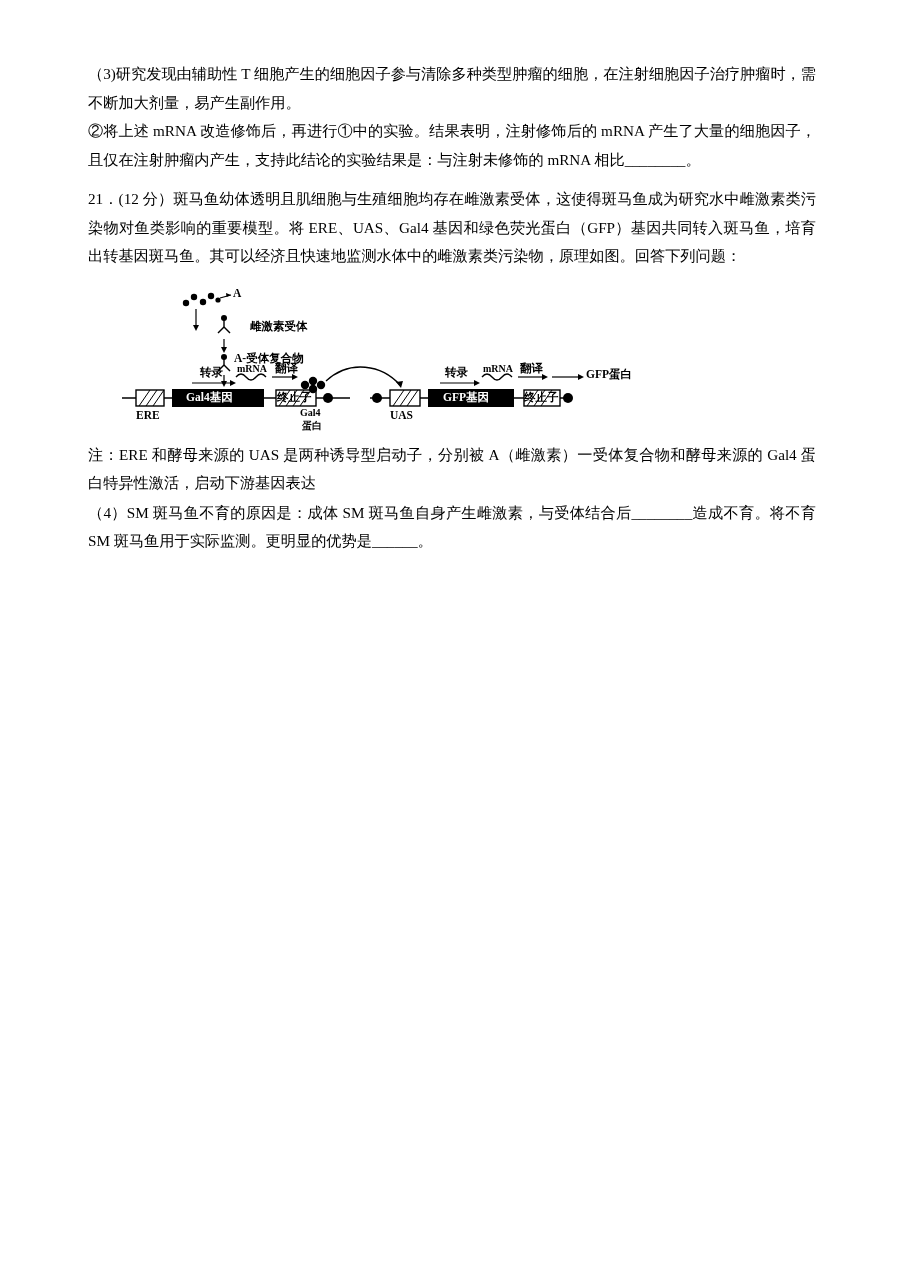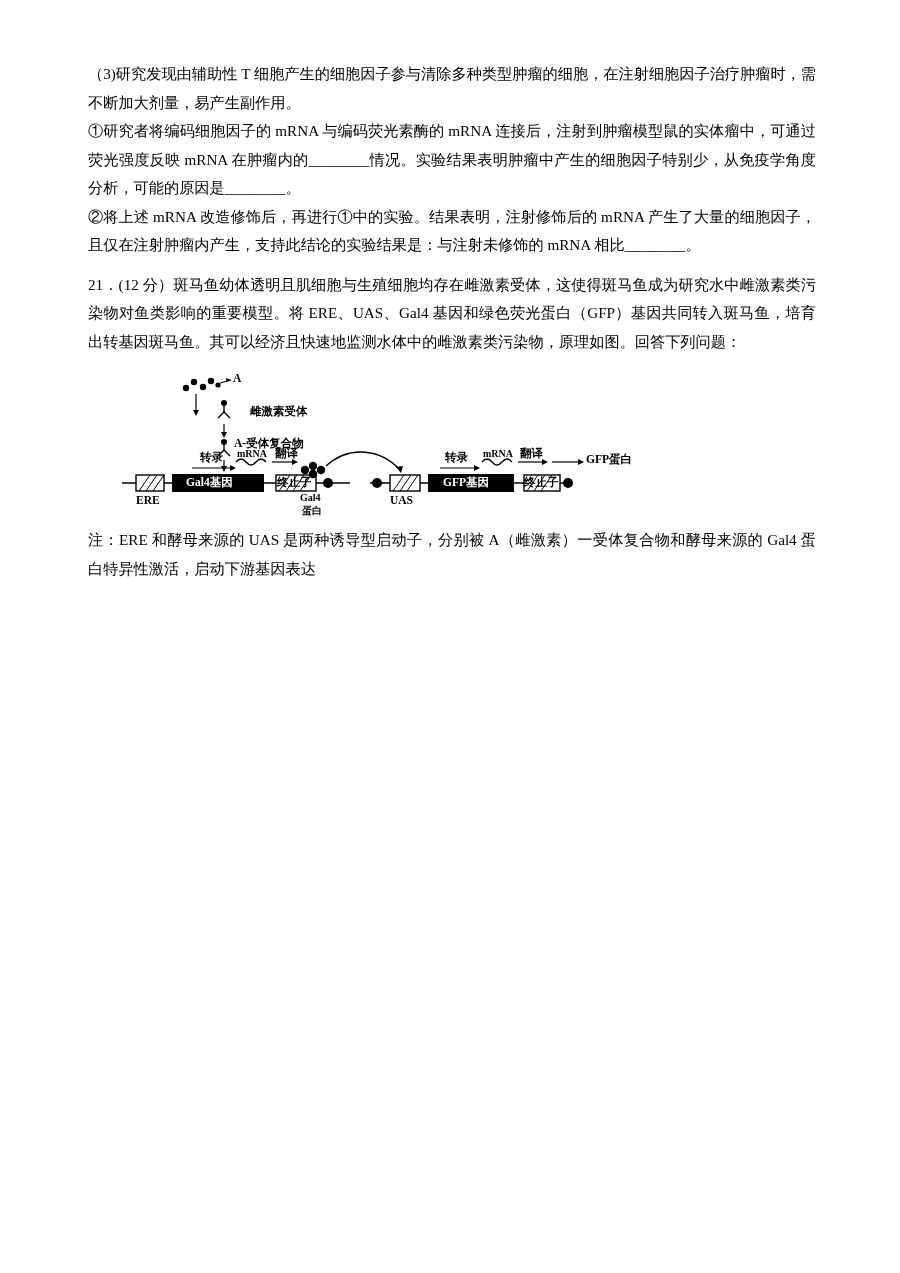--- a/index.html
+++ b/index.html
@@ -67,21 +67,20 @@
   .fl.small { font-size: 10px; }
   .footer-space { height: 420px; }
 </style>
 </head>
 <body>
 
 <div class="page">
   <div class="content">
 
     <p class="para">（3)研究发现由辅助性 T 细胞产生的细胞因子参与清除多种类型肿瘤的细胞，在注射细胞因子治疗肿瘤时，需不断加大剂量，易产生副作用。</p>
-    <p class="para">①研究者将编码细胞因子的 mRNA 与编码荧光素酶的 mRNA 连接后，注射到肿瘤模型鼠的实体瘤中，可通过荧光强度反映 mRNA 在肿瘤内的________情况。实验结果表明肿瘤中产生的细胞因子特别少，从免疫学角度分析，可能的原因是________。</p>
     <p class="para">②将上述 mRNA 改造修饰后，再进行①中的实验。结果表明，注射修饰后的 mRNA 产生了大量的细胞因子，且仅在注射肿瘤内产生，支持此结论的实验结果是：与注射未修饰的 mRNA 相比________。</p>
 
     <p class="para q21">21．(12 分）斑马鱼幼体透明且肌细胞与生殖细胞均存在雌激素受体，这使得斑马鱼成为研究水中雌激素类污染物对鱼类影响的重要模型。将 ERE、UAS、Gal4 基因和绿色荧光蛋白（GFP）基因共同转入斑马鱼，培育出转基因斑马鱼。其可以经济且快速地监测水体中的雌激素类污染物，原理如图。回答下列问题：</p>
 
     <div class="figure">
       <svg width="540" height="148" viewBox="0 0 540 148">
 
         <g fill="#000">
           <circle cx="86" cy="18" r="3.2"></circle>
           <circle cx="94" cy="12" r="3.2"></circle>
@@ -206,16 +205,17 @@
       <span class="fl" style="left:424px; top:105px;">终止子</span>
 
       <span class="fl" style="left:345px; top:80px;">转录</span>
       <span class="fl small" style="left:383px; top:78px;">mRNA</span>
       <span class="fl" style="left:420px; top:76px;">翻译</span>
       <span class="fl" style="left:486px; top:82px;">GFP蛋白</span>
     </div>
 
     <p class="para note">注：ERE 和酵母来源的 UAS 是两种诱导型启动子，分别被 A（雌激素）一受体复合物和酵母来源的 Gal4 蛋白特异性激活，启动下游基因表达</p>
 
+    <p class="para sub">（4）SM 斑马鱼不育的原因是：成体 SM 斑马鱼自身产生雌激素，与受体结合后________造成不育。将不育 SM 斑马鱼用于实际监测。更明显的优势是______。</p>
 
     <div class="footer-space"></div>
   </div>
 </div>
 
 </body></html>

